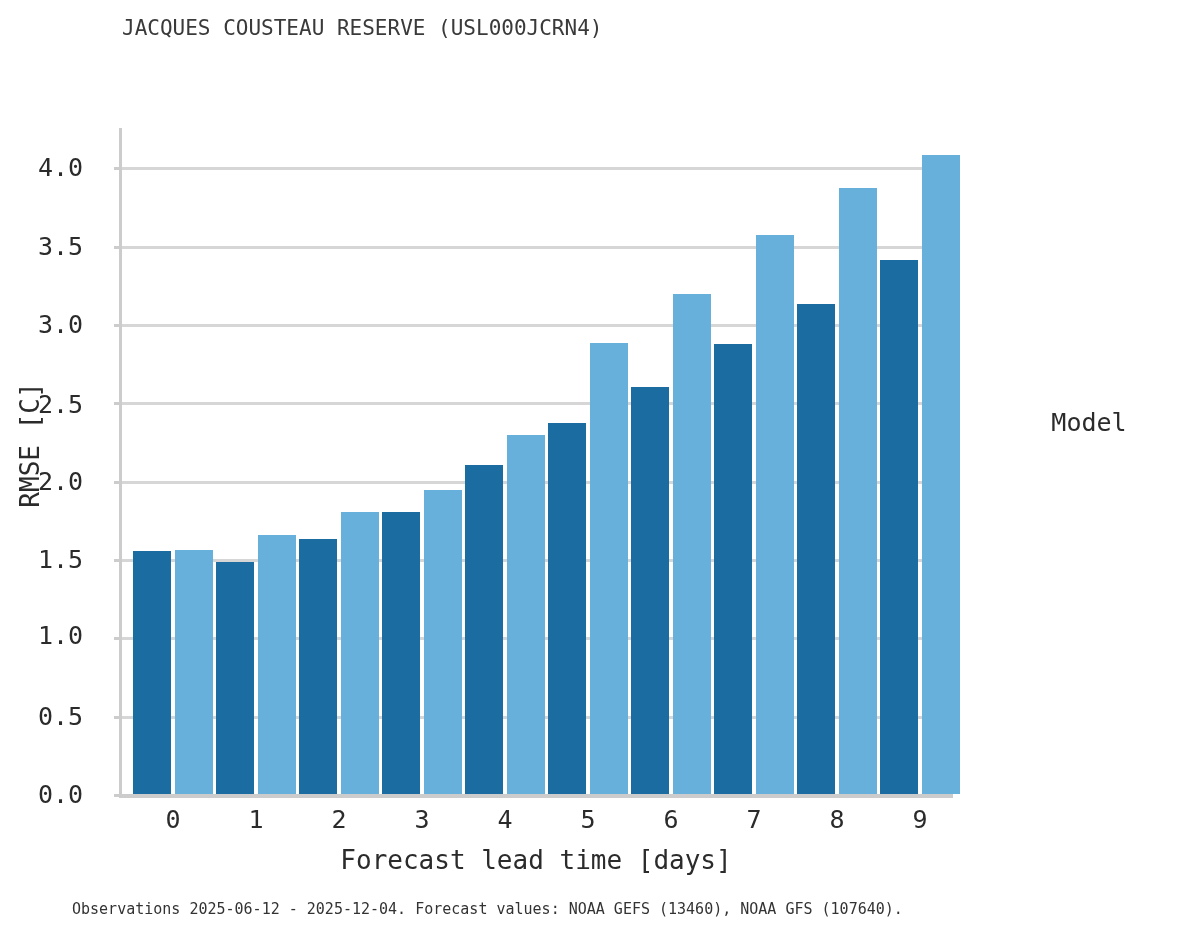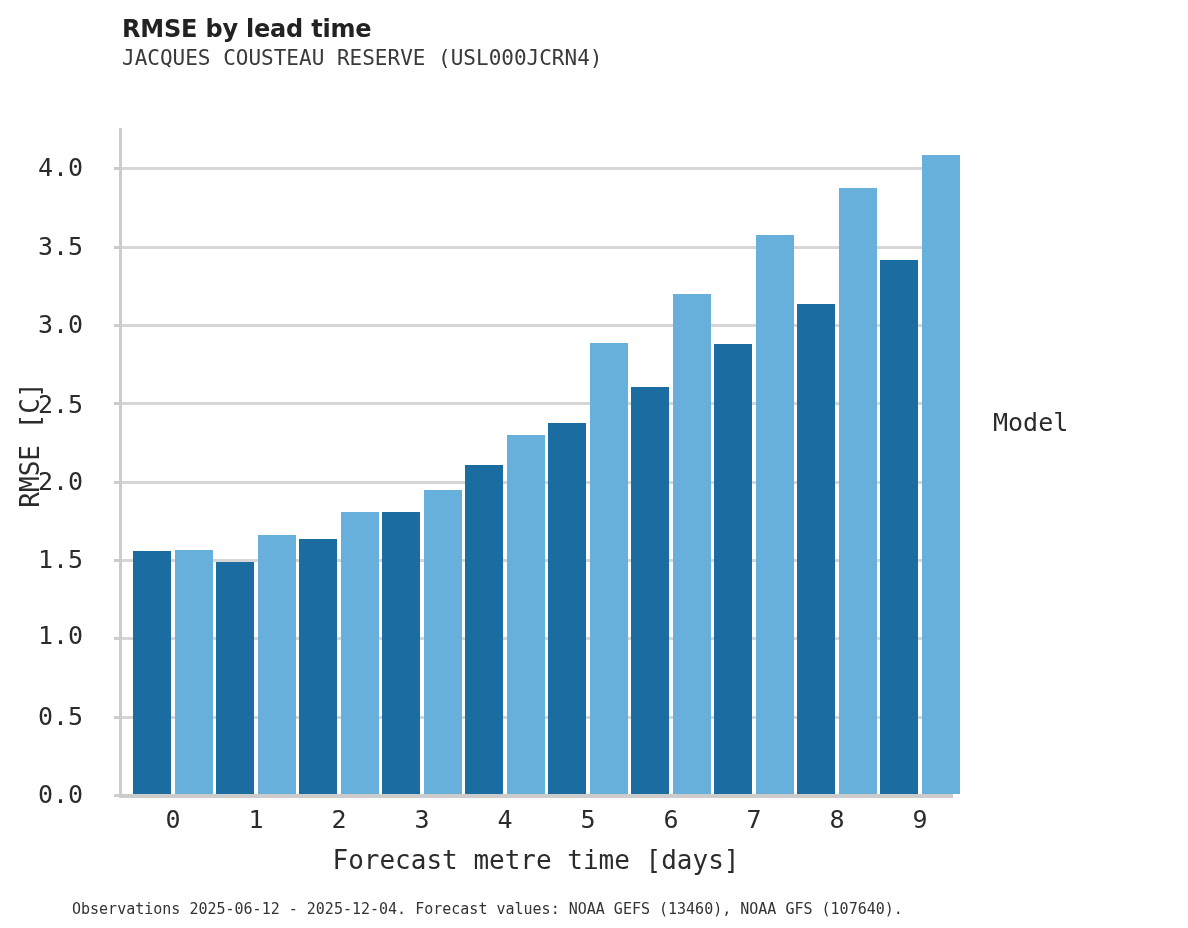--- a/index.html
+++ b/index.html
@@ -132,20 +132,21 @@
     transform: rotate(-90deg);
     transform-origin: center center;
   }
 
   
   #legend {
     position: absolute;
     left: 965px;
     top: 408px;
     width: 220px;
+    text-align: center;
   }
   #legend-title {
     font-size: 25px;
     line-height: 30px;
     color: #2b2b2b;
     margin-left: 28px;
     margin-bottom: 10px;
     white-space: nowrap;
   }
   .legend-row {
@@ -175,21 +176,20 @@
     line-height: 18px;
     color: #333333;
     white-space: nowrap;
     margin-top: 8px;
   }
 </style>
 </head>
 <body>
 
 <div id="title-block">
-  <div id="chart-title">RMSE by lead time</div>
   <div id="chart-station">JACQUES COUSTEAU RESERVE (USL000JCRN4)</div>
 </div>
 
 <div id="axis-spine-left"></div>
 <div id="axis-spine-bottom"></div>
 
 <div id="plot-area">
   <div id="gridlines">
       <div class="tick-mark" style="top: 666px;"></div>
       <div class="gridline" style="top: 587.647px;"></div>
@@ -250,20 +250,20 @@
     <div class="xtick-label" style="left: 309px;">2</div>
     <div class="xtick-label" style="left: 392px;">3</div>
     <div class="xtick-label" style="left: 475px;">4</div>
     <div class="xtick-label" style="left: 558px;">5</div>
     <div class="xtick-label" style="left: 641px;">6</div>
     <div class="xtick-label" style="left: 724px;">7</div>
     <div class="xtick-label" style="left: 807px;">8</div>
     <div class="xtick-label" style="left: 890px;">9</div>
   </div>
 
-<div id="xaxis-title">Forecast metre time [days]</div>
+<div id="xaxis-title">Forecast lead time [days]</div>
 <div id="yaxis-title">RMSE [C]</div>
 
 <div id="legend">
   <div id="legend-title">Model</div>
 </div>
 
 <div id="footer-note">Observations 2025-06-12 - 2025-12-04. Forecast values: NOAA GEFS (13460), NOAA GFS (107640).</div>
 
 </body></html>

